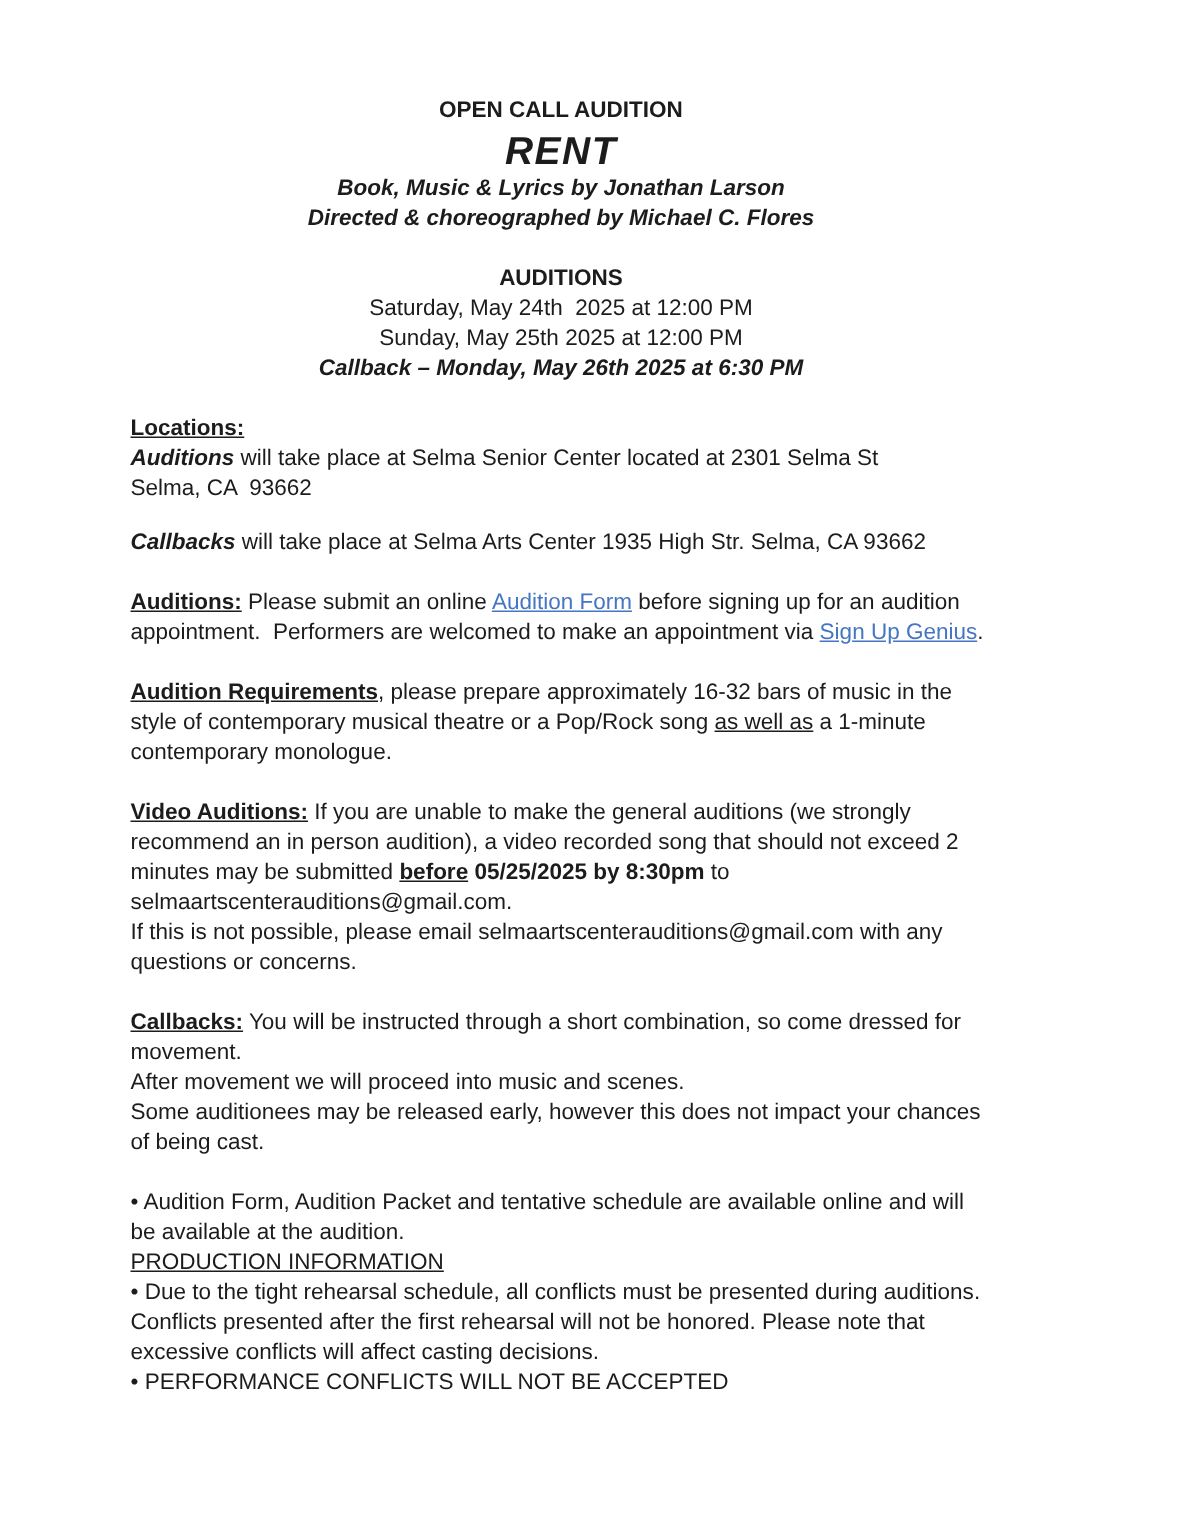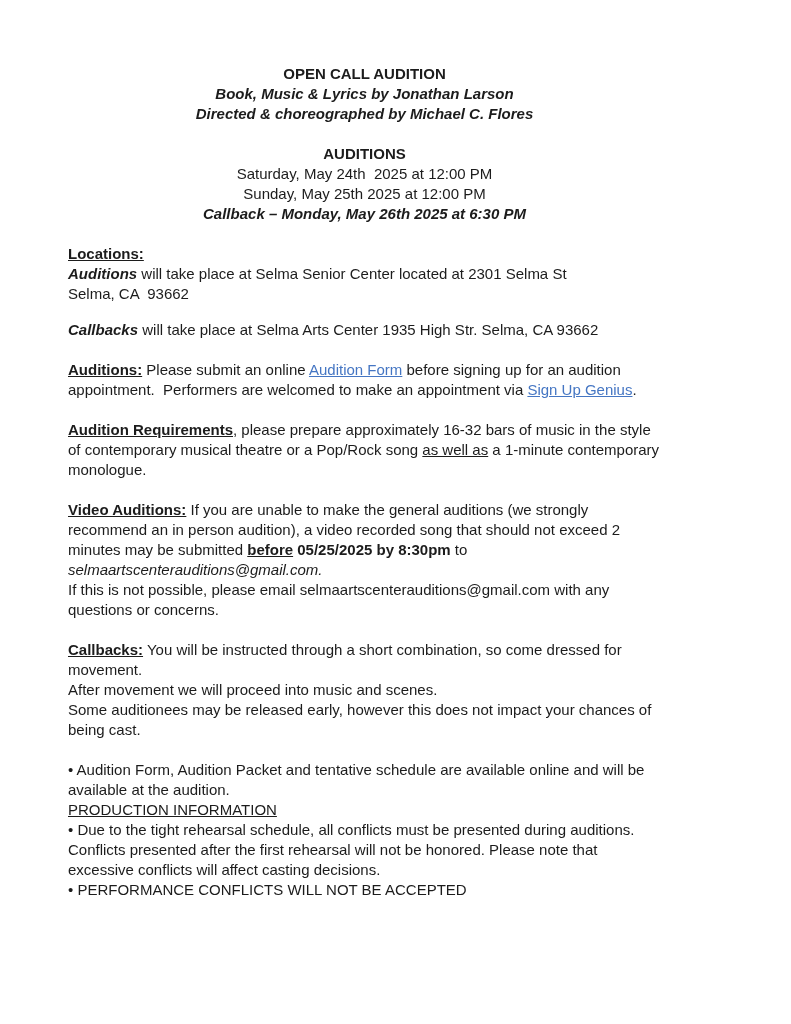--- a/index.html
+++ b/index.html
@@ -6,35 +6,35 @@
     --text:#1c1c1c;
     --link:#4576c3;
     --page_bg:#ffffff;
   }
   html,body{margin:0;padding:0;background:var(--page_bg);}
   .page{
     position:relative;
     width:752px;
     height:1024px;
     box-sizing:border-box;
-    padding:64px 91px 0 68px;
+    padding:64px 91px 0 87px;
     background:var(--page_bg);
     font-family:"Liberation Sans","DejaVu Sans",sans-serif;
     font-size:15px;
     line-height:20px;
     color:var(--text);
     overflow:hidden;
   }
   p{margin:0;white-space:pre-wrap;}
   .center{text-align:center;}
   .section{margin-top:20px;}
   .gap-above{margin-top:16px;}
   .bold{font-weight:bold;}
   .bi{font-weight:bold;font-style:italic;}
-  .ital{font-style:italic;}
+  .ital{}
   .lbl{font-weight:bold;text-decoration:underline;}
   .iu{text-decoration:underline;text-align:center;}
   .bu{font-weight:bold;text-decoration:underline;}
   .show-title{
     font-size:26px;
     line-height:32px;
     font-weight:bold;
     font-style:italic;
     letter-spacing:1px;
   }
@@ -44,20 +44,21 @@
     cursor:pointer;
   }
 </style>
 </head>
 <body>
 
 <div class="page">
 
   <div class="center">
     <p class="bold">OPEN CALL AUDITION</p>
+    <p class="show-title">RENT</p>
     <p class="bi">Book, Music &amp; Lyrics by Jonathan Larson</p>
     <p class="bi">Directed &amp; choreographed by Michael C. Flores</p>
   </div>
 
   <div class="center section">
     <p class="bold">AUDITIONS</p>
     <p>Saturday, May 24th  2025 at 12:00 PM</p>
     <p>Sunday, May 25th 2025 at 12:00 PM</p>
     <p class="bi">Callback – Monday, May 26th 2025 at 6:30 PM</p>
   </div>

